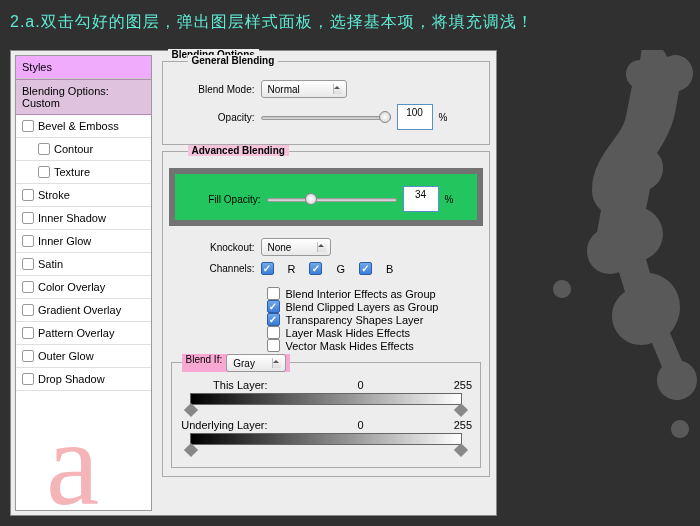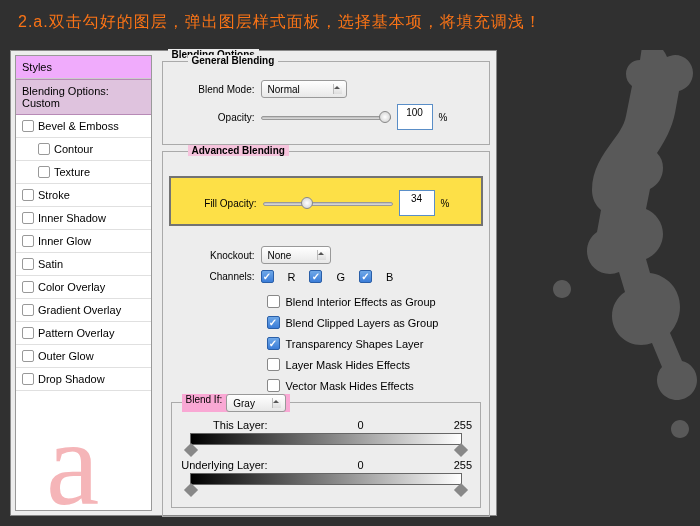--- a/index.html
+++ b/index.html
@@ -1,17 +1,17 @@
 <!DOCTYPE html>
 <html><head>
 <meta charset="utf-8">
 <style>
 *{box-sizing:border-box;margin:0;padding:0;font-family:"Lucida Grande",Arial,sans-serif;font-size:11px;color:#000}
 body{background:#303030;width:700px;height:526px;position:relative;overflow:hidden}
-.instruction{color:#f97316;font-size:16px;padding:12px 18px;letter-spacing:1px}
+.instruction{color:#5eead4;font-size:16px;padding:12px 10px;letter-spacing:1px}
 .dialog{position:absolute;left:10px;top:50px;width:487px;height:466px;background:#ededed;border:1px solid #888;display:flex}
 .sidebar{width:156px;border:1px solid #999;margin:4px 0 4px 4px;background:#fff;display:flex;flex-direction:column}
 .sidebar-header{padding:5px 6px;border-bottom:1px solid #ccc;background:#f0abfc}
 .side-item{padding:5px 6px;border-bottom:1px solid #e0e0e0;display:flex;align-items:center;gap:4px}
 .side-item.sel{background:#dfc3de;border-top:1px solid #b78ab6;border-bottom:1px solid #b78ab6}
 .side-item.sub{padding-left:22px}
 .chk{width:12px;height:12px;border:1px solid #999;border-radius:2px;background:#fff;flex-shrink:0}
 .main{flex:1;padding:4px 6px 4px 10px;position:relative}
 .titlelabel{position:absolute;top:-2px;left:16px;background:#ededed;padding:0 4px;font-weight:bold;font-size:10px}
 .groupbox{border:1px solid #aaa;border-radius:0;padding:12px 8px 8px 8px;margin-top:6px;position:relative}
@@ -19,27 +19,27 @@
 .row{display:flex;align-items:center;margin:6px 0;gap:6px}
 .lab{width:84px;text-align:right;font-size:10px}
 .select{background:linear-gradient(#fff,#e8e8e8);border:1px solid #999;border-radius:3px;padding:2px 18px 2px 6px;position:relative;min-width:86px;height:18px;display:flex;align-items:center;font-size:10px}
 .select::after{content:"";position:absolute;right:4px;top:3px;width:8px;height:10px;background:linear-gradient(#fff,#ddd);border-left:1px solid #bbb}
 .select::before{content:"";position:absolute;right:6px;top:5px;border-left:3px solid transparent;border-right:3px solid transparent;border-bottom:3px solid #555;z-index:1}
 .slider{flex:1;height:14px;position:relative;max-width:130px}
 .slider-track{position:absolute;top:6px;left:0;right:0;height:4px;background:linear-gradient(#bbb,#ddd);border-radius:2px;border:1px solid #999}
 .slider-thumb{position:absolute;top:1px;width:12px;height:12px;border-radius:50%;background:radial-gradient(#fff,#ccc);border:1px solid #888}
 .numbox{width:36px;height:26px;border:1px solid #5a8ec7;background:#fff;text-align:center;font-size:10px;line-height:16px}
 .pct{font-size:10px}
-.hl-pink{background:#fde047;border:2px solid #737373;padding:2px;margin:20px -2px}
+.hl-pink{background:#22c55e;border:6px solid #737373;padding:2px;margin:12px -2px}
 .hl-pink .grouplabel{background:#f6c4dd}
 .chrow{display:flex;gap:14px;align-items:center}
 .chkbox{width:13px;height:13px;border:1px solid #888;border-radius:2px;background:#fff;display:inline-flex;align-items:center;justify-content:center;flex-shrink:0}
 .chkbox.on{background:linear-gradient(#6fa8e8,#3b7dd8);border-color:#2a5fa8}
 .chkbox.on::after{content:"✓";color:#fff;font-size:10px;font-weight:bold}
-.optlist{margin-left:96px;display:flex;flex-direction:column;gap:8px;margin-top:12px}
+.optlist{margin-left:96px;display:flex;flex-direction:column;gap:0;margin-top:12px}
 .optrow{display:flex;align-items:center;gap:6px;font-size:10px}
 .blendif{border:1px solid #aaa;padding:10px 8px 12px 8px;margin-top:10px;position:relative}
 .gradnums{display:flex;gap:90px;font-size:10px;margin-left:98px;margin-bottom:2px}
 .gradbar{height:12px;background:linear-gradient(90deg,#000,#fff);border:1px solid #666;margin:0 10px;position:relative}
 .ghandle{position:absolute;width:10px;height:10px;background:#888;top:11px;transform:rotate(45deg)}
 .ghandle.l{left:-5px}
 .ghandle.r{right:-5px}
 .watermark{position:absolute;left:30px;bottom:-14px;font-size:120px;color:#f5b5b8;font-family:serif;font-weight:300;line-height:1}
 .splat{position:absolute;right:0;top:50px;width:180px;height:460px}
 .splat svg{width:100%;height:100%}

